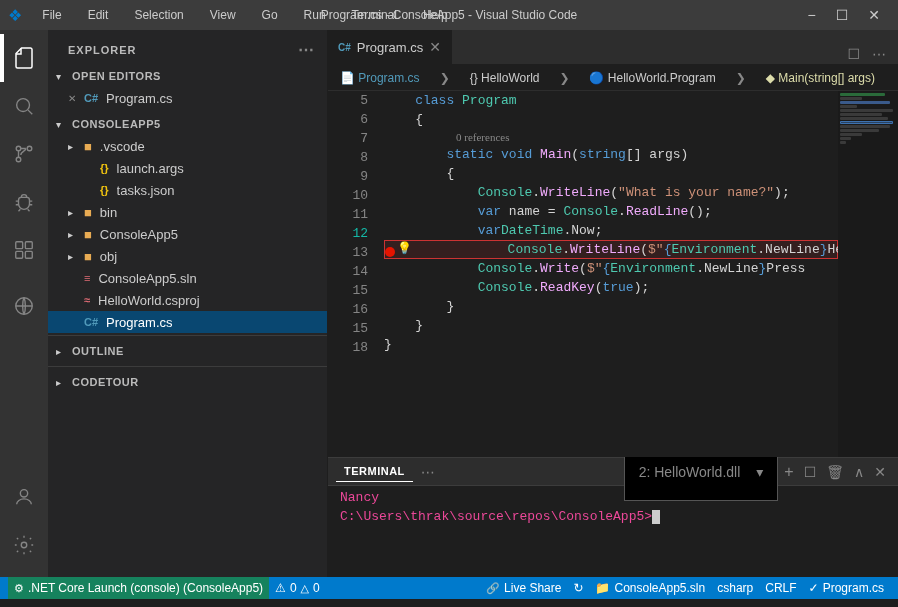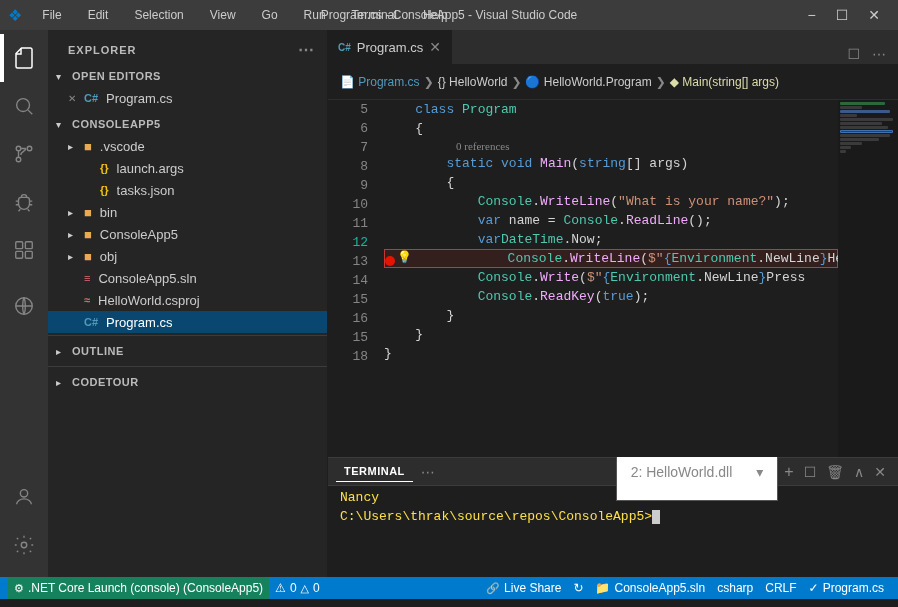--- a/index.html
+++ b/index.html
@@ -134,26 +134,26 @@
       font-size: 13px;
     }
     .tab.active { background: #1e1e1e; border-top: 1px solid #007acc; }
     .tab .tab-icon { font-size: 12px; }
     .tab .tab-close { color: #888; font-size: 14px; }
     .tab-actions { margin-left: auto; padding-right: 8px; display: flex; gap: 4px; }
     .tab-action-btn { color: #888; cursor: pointer; padding: 2px 4px; font-size: 14px; }
 
     
     #breadcrumb {
-      height: 35px;
+      height: 26px;
       background: #1e1e1e;
       display: flex;
       align-items: center;
       padding: 0 12px;
-      gap: 4px;
+      gap: 20px;
       border-bottom: 1px solid #2d2d2d;
       font-size: 12px;
       color: #cccccc;
     }
     #breadcrumb .crumb { color: #cccccc; cursor: pointer; }
     #breadcrumb .sep { color: #888; }
 
     
     #code-editor {
       flex: 1;
@@ -231,36 +231,36 @@
       align-items: center;
       padding: 0 8px;
       gap: 4px;
       border-bottom: 1px solid #3c3c3c;
     }
     .terminal-tab { font-size: 11px; color: #cccccc; padding: 4px 8px; cursor: pointer; text-transform: uppercase; font-weight: 600; letter-spacing: 0.5px; }
     .terminal-tab.active { color: #ffffff; border-bottom: 1px solid #ffffff; }
     .terminal-header-actions { margin-left: auto; display: flex; gap: 2px; align-items: center; }
     .terminal-header-actions span { color: #888; cursor: pointer; padding: 2px 6px; font-size: 14px; }
     .terminal-dropdown {
-      background: #ffffff;
+      background: #000000;
       border: 1px solid #555;
       padding: 18px 8px;
       font-size: 12px;
       color: #cccccc;
       cursor: pointer;
       display: flex;
       align-items: center;
-      gap: 12px;
+      gap: 4px;
     }
     #terminal-content {
       flex: 1;
       padding: 4px 12px;
       font-family: 'Consolas', 'Courier New', monospace;
       font-size: 13px;
-      color: #fde047;
+      color: #ec4899;
     }
     .terminal-line { height: 19px; }
 
     
     #statusbar {
       height: 22px;
       background: #007acc;
       display: flex;
       align-items: center;
       padding: 0 8px;

